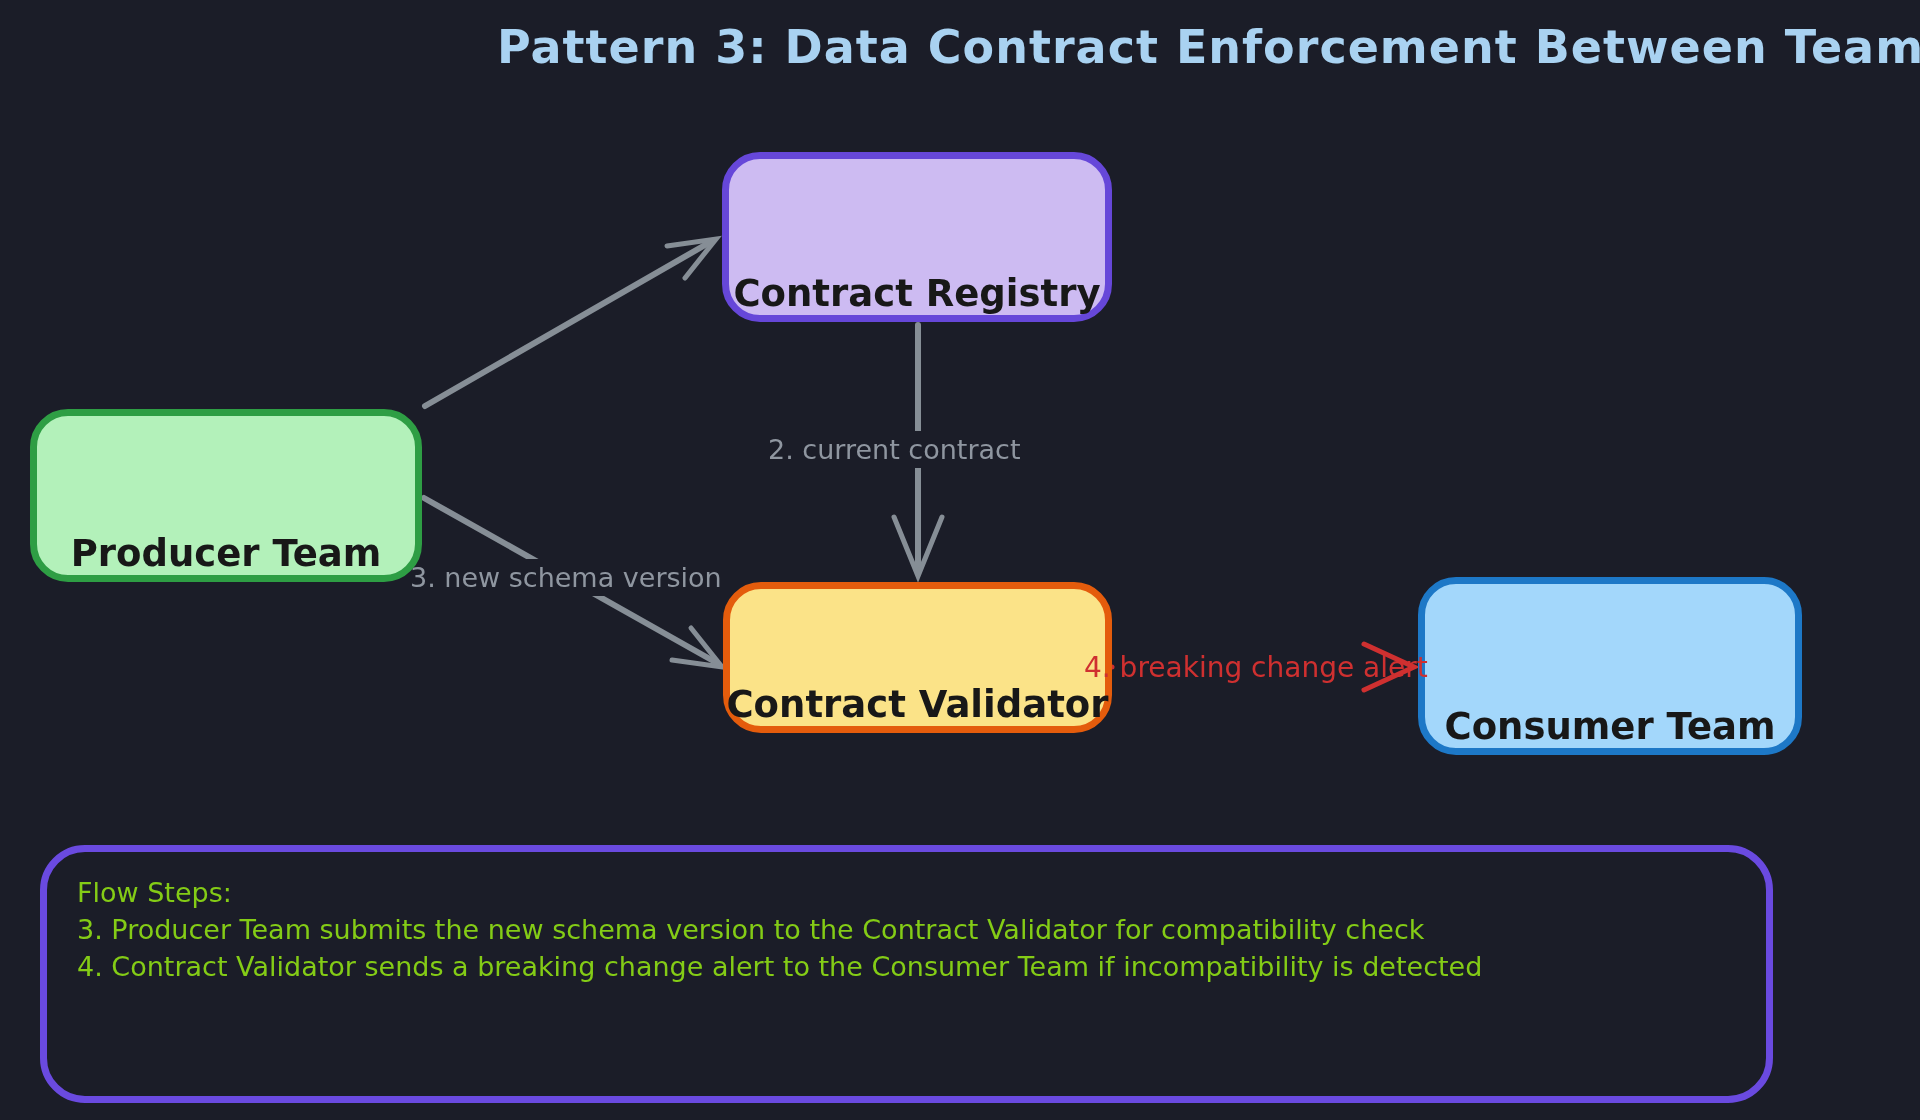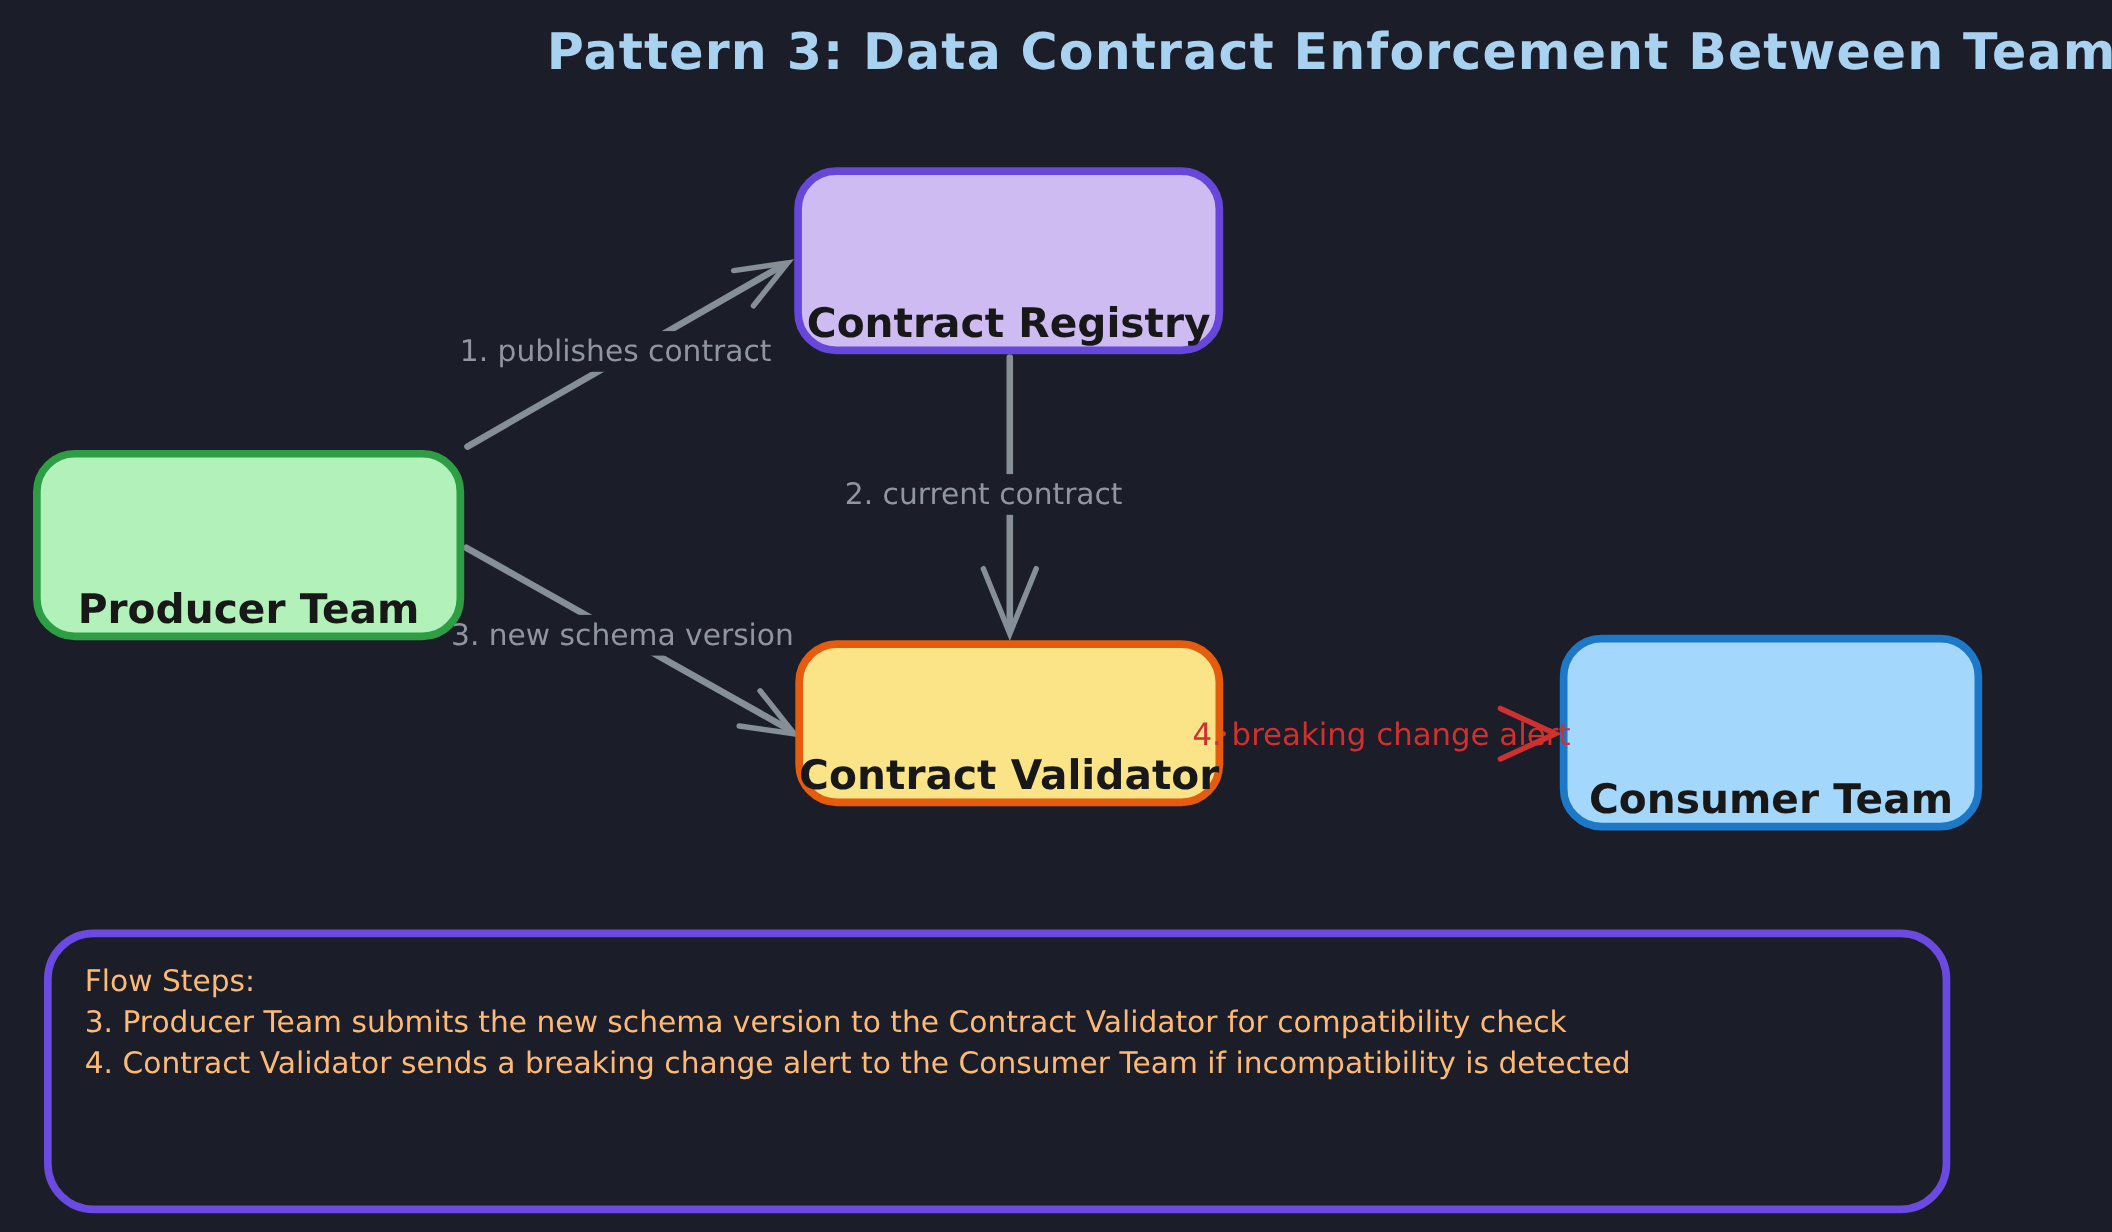--- a/index.html
+++ b/index.html
@@ -84,21 +84,21 @@
     box-sizing: border-box;
     border: 7px solid #6a4ae0;
     border-radius: 45px;
     padding: 22px 30px;
     z-index: 2;
   }
   .flow-line {
     font-size: 27px;
     line-height: 37px;
     font-weight: 500;
-    color: #fdba74;
+    color: #84cc16;
     white-space: nowrap;
   }
 </style>
 </head>
 <body>
 
 <div id="canvas">
 
   <h1 id="diagram-title">Pattern 3: Data Contract Enforcement Between Teams</h1>
 
@@ -134,21 +134,20 @@
   </div>
 
   <div class="node" id="node-validator">
     <span>Contract Validator</span>
   </div>
 
   <div class="node" id="node-consumer">
     <span>Consumer Team</span>
   </div>
 
-  <div class="edge-label" id="edge-label-1">1. publishes contract</div>
 
   <div class="edge-label" id="edge-label-2">2. current contract</div>
 
   <div class="edge-label" id="edge-label-3">3. new schema version</div>
 
   <div class="edge-label" id="edge-label-4">4. breaking change alert</div>
 
   <div id="flow-box">
     <div class="flow-line">Flow Steps:</div>
     <div class="flow-line">3. Producer Team submits the new schema version to the Contract Validator for compatibility check</div>

